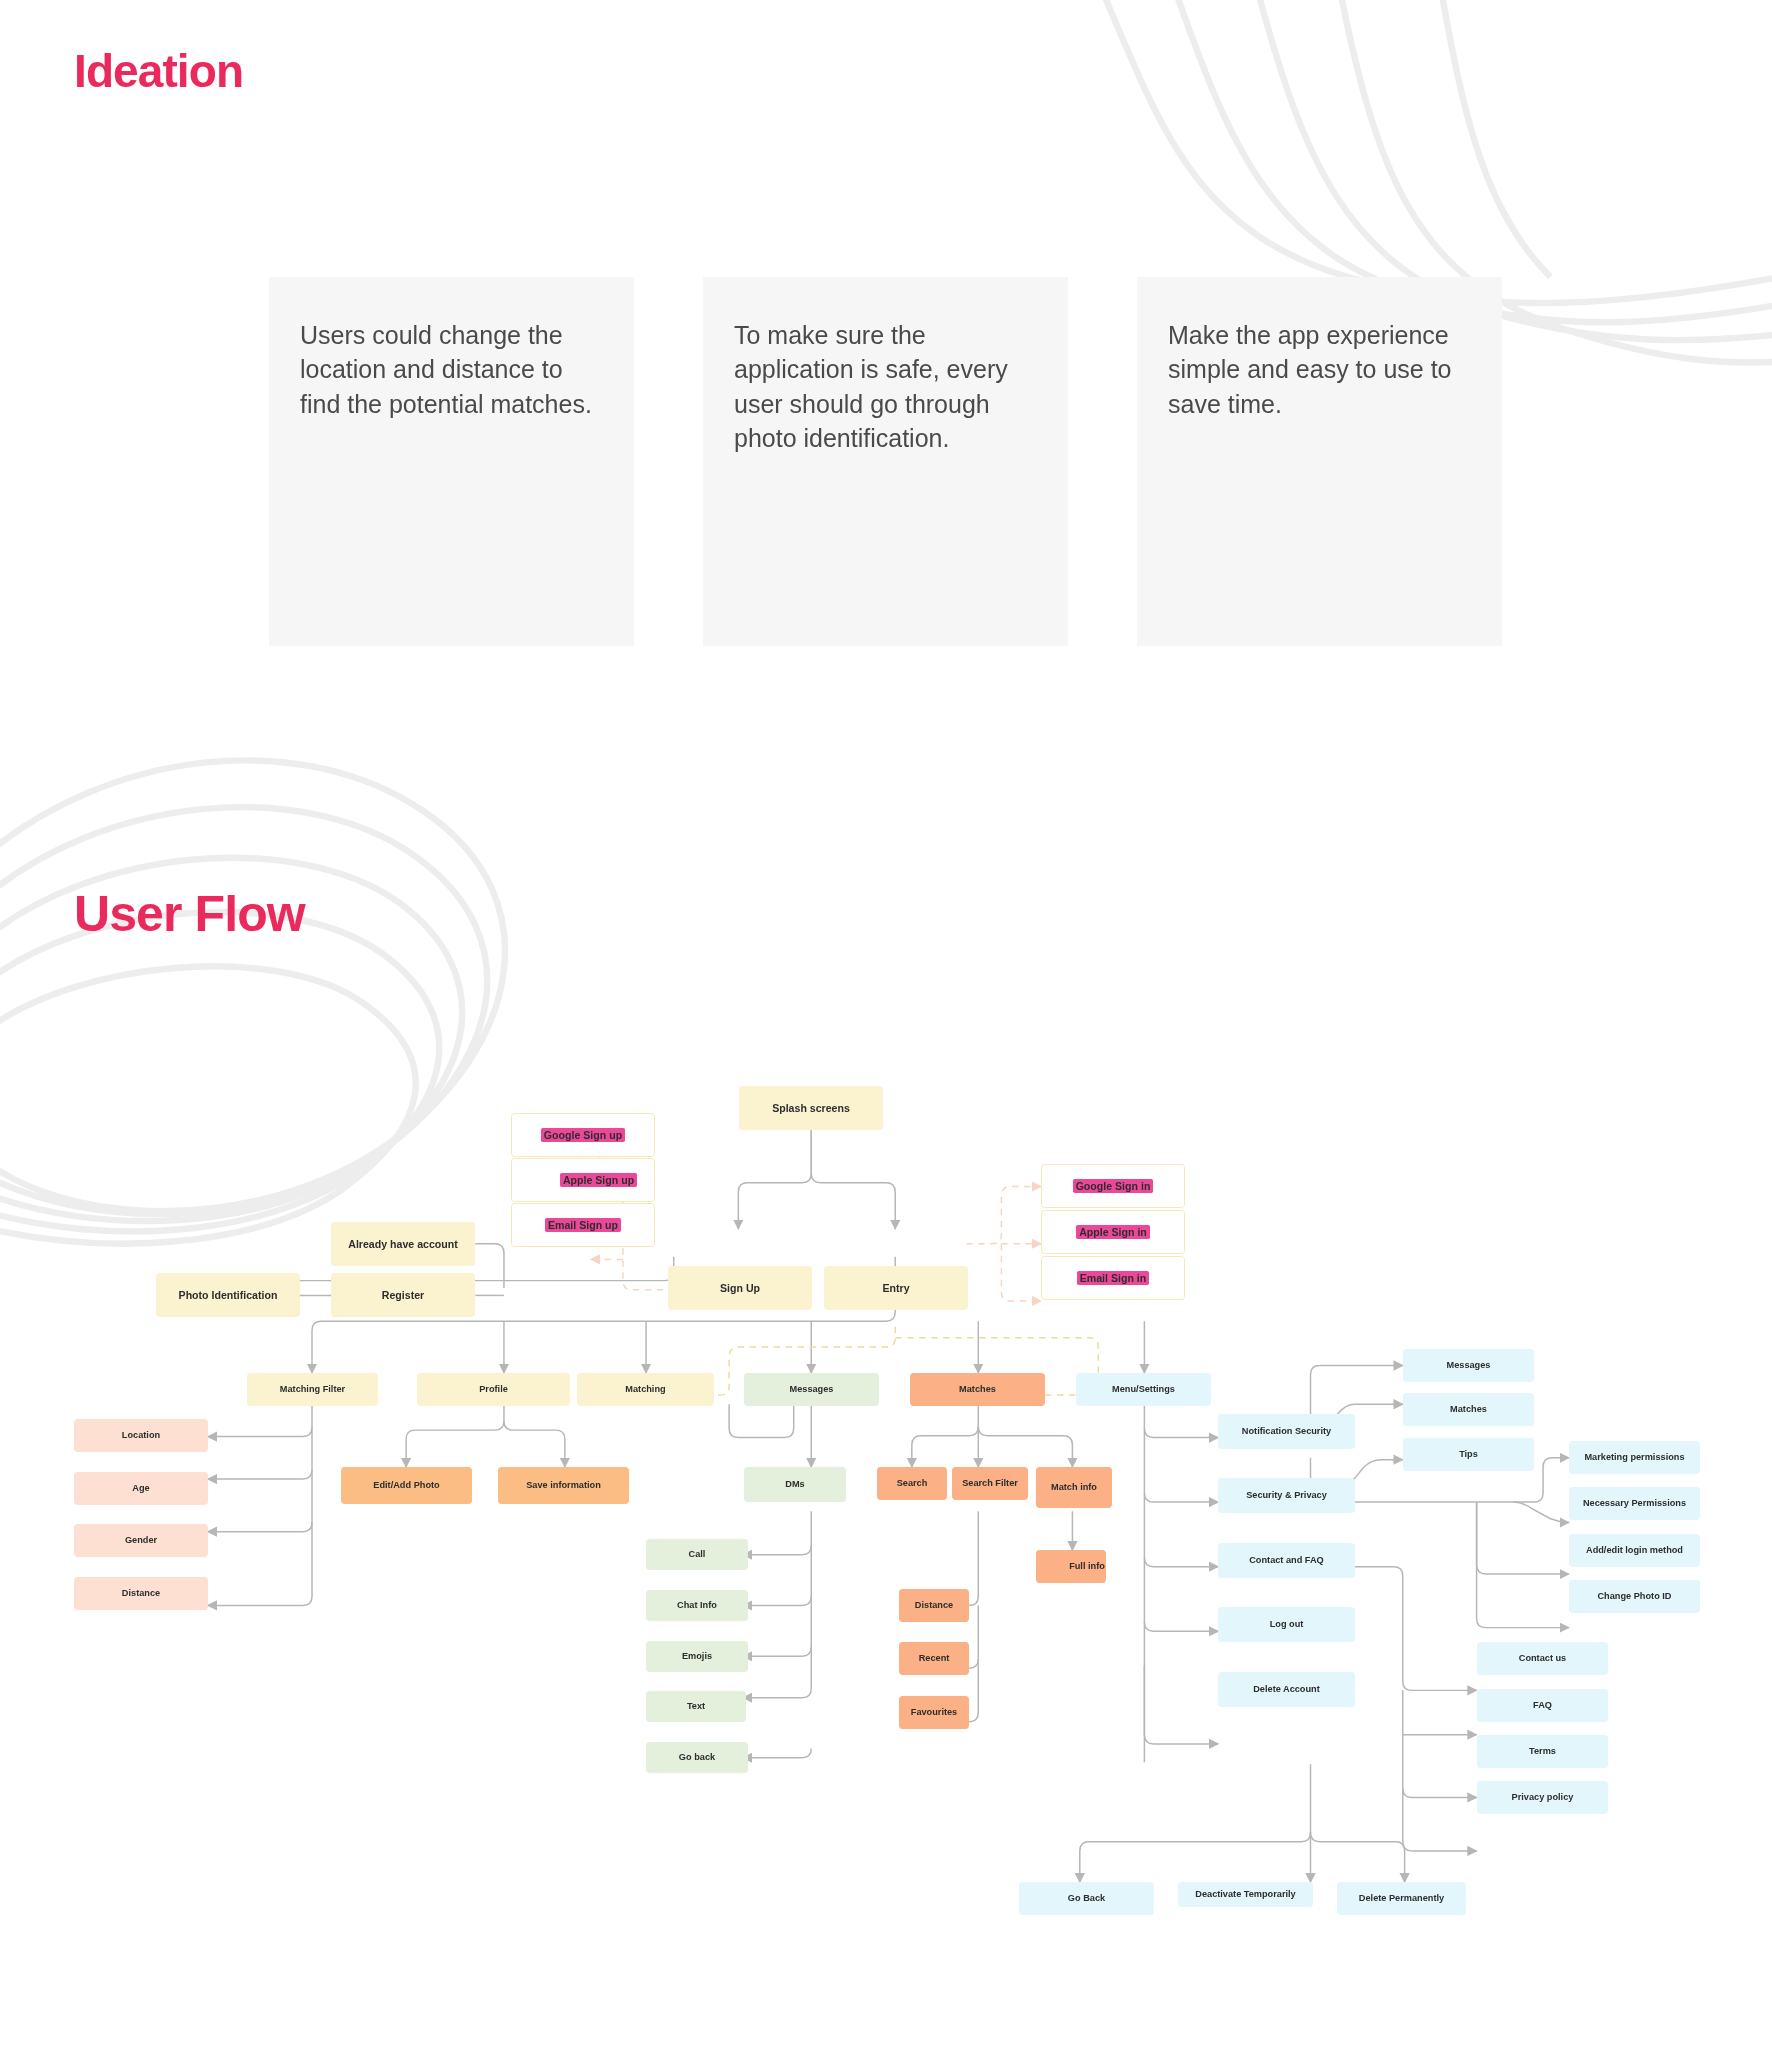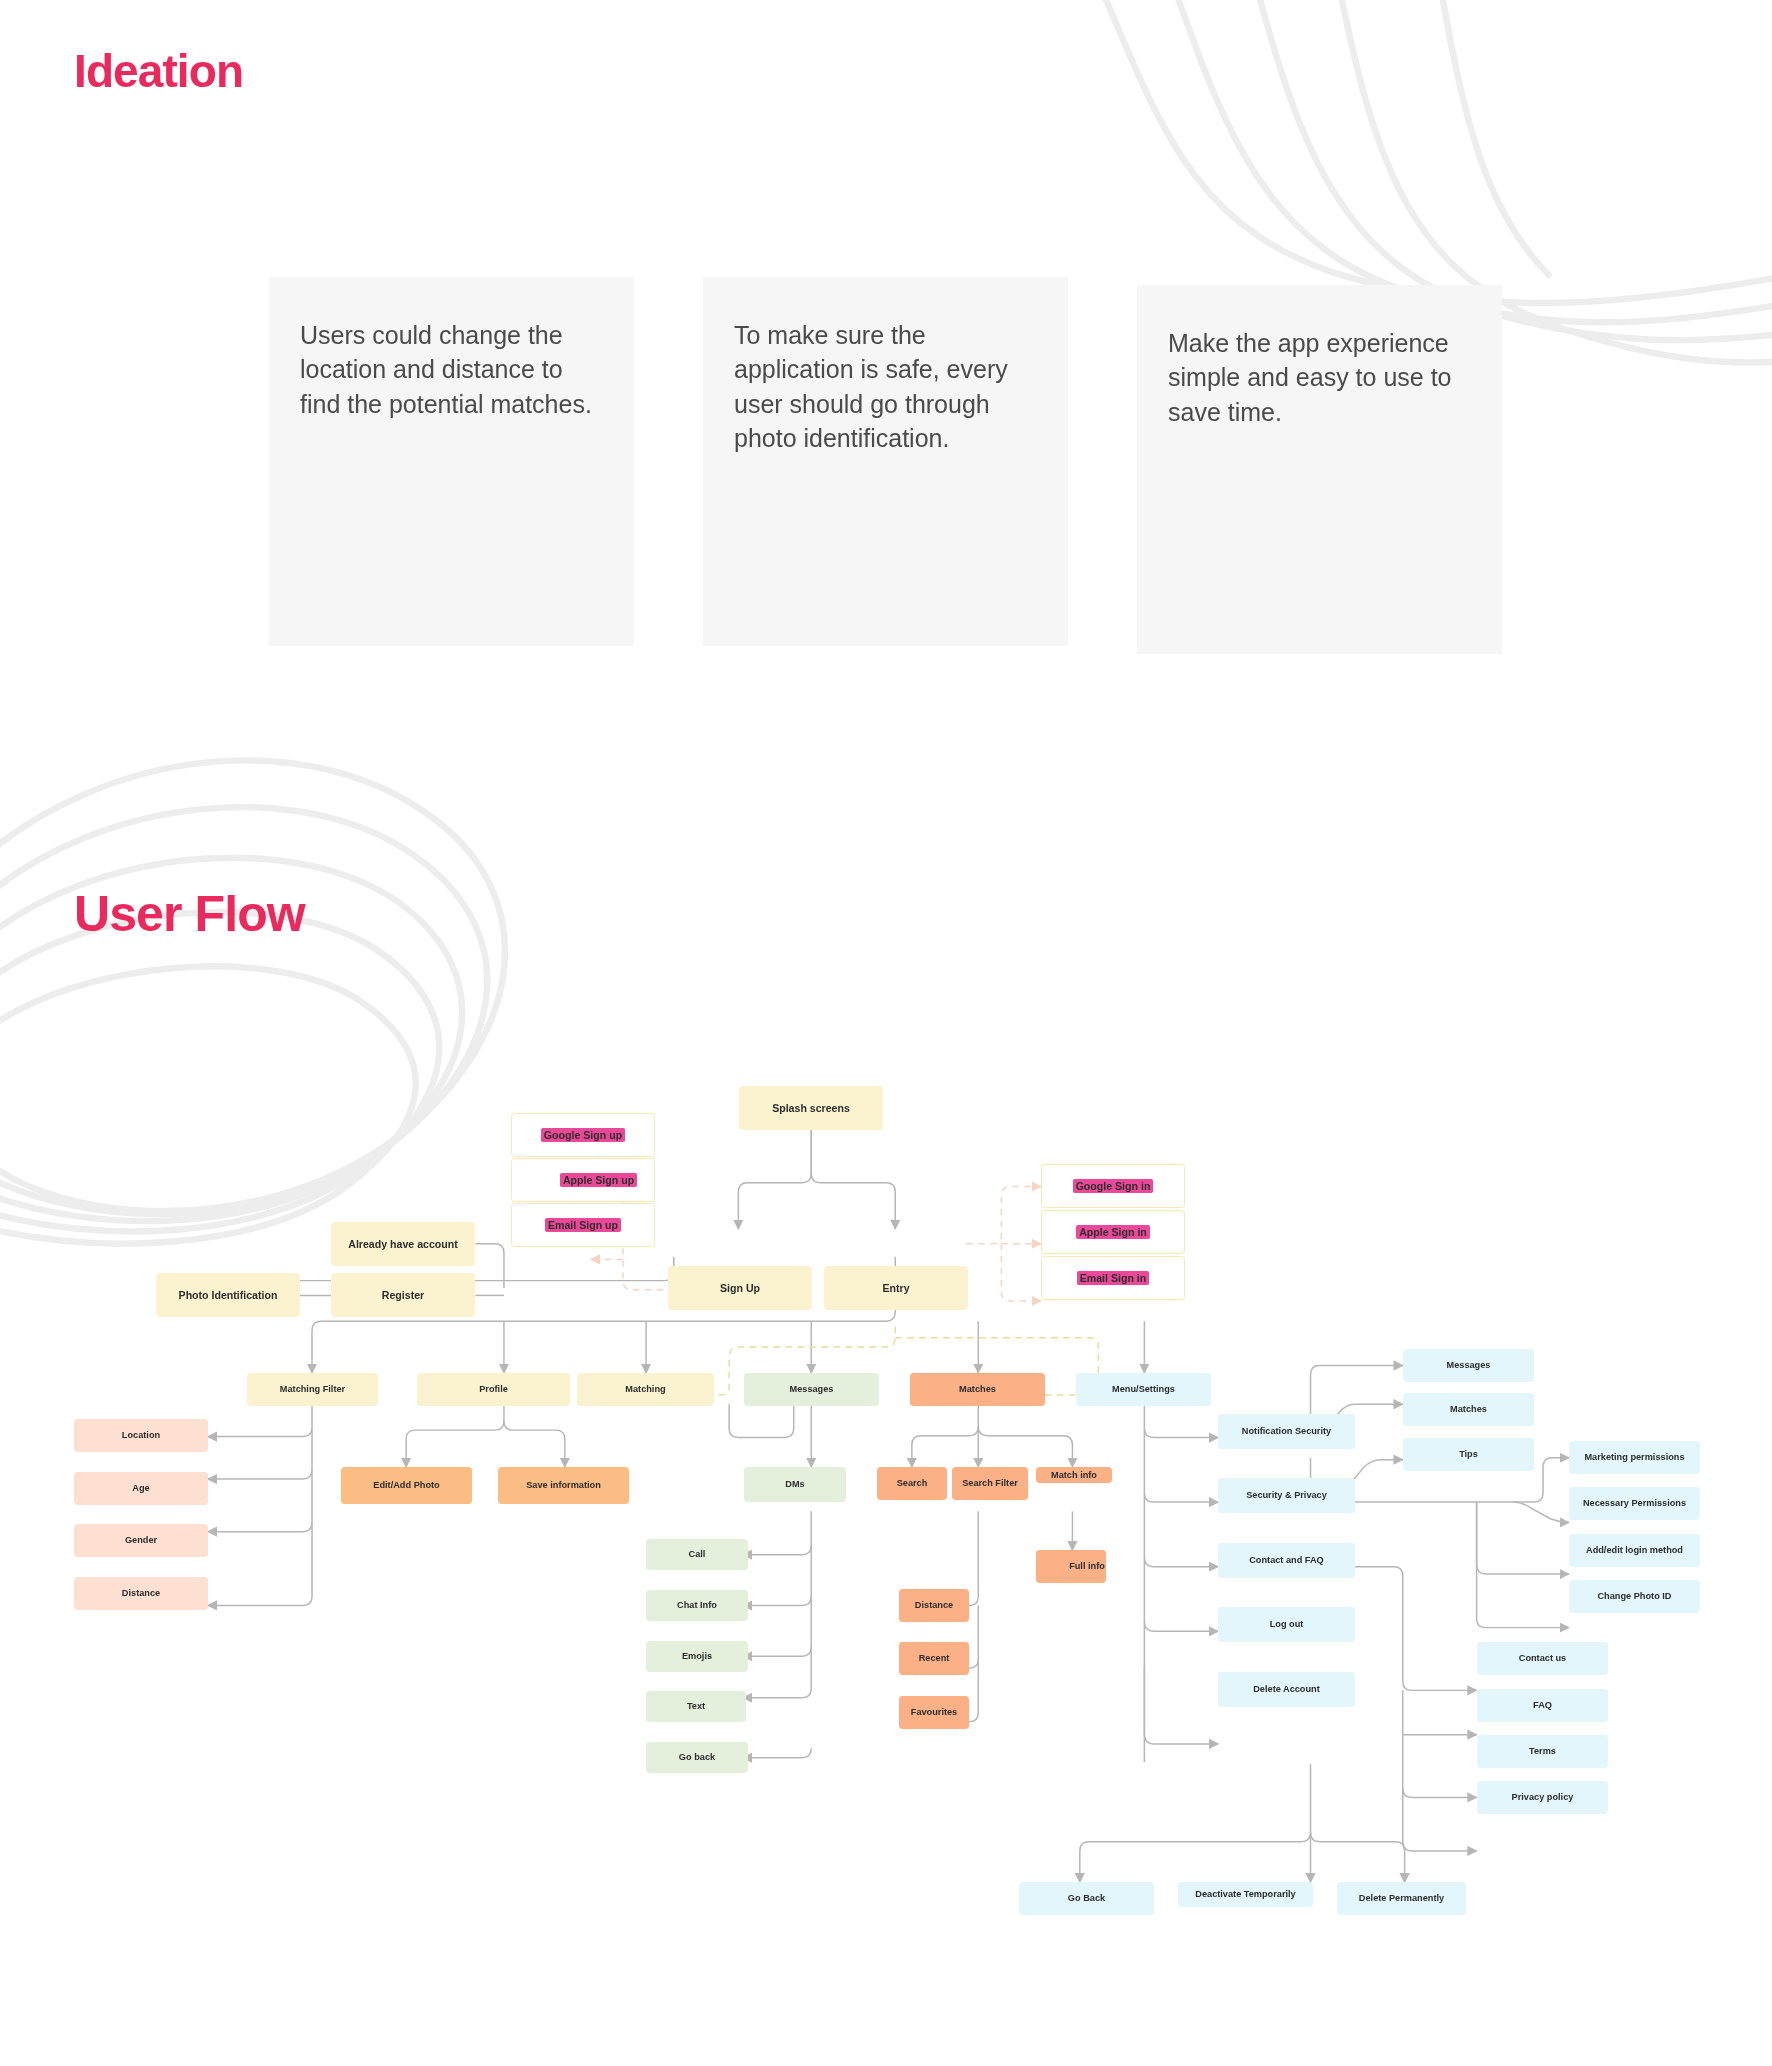--- a/index.html
+++ b/index.html
@@ -26,21 +26,21 @@
     position:absolute;
     background:#f6f6f6;
     padding:41px 31px 37px 31px;
     box-sizing:border-box;
     font-size:25px;
     line-height:1.37;
     color:#4a4a4a;
   }
   #card-0{left:269px;top:277px;width:365px;height:369px;}
   #card-1{left:703px;top:277px;width:365px;height:369px;}
-  #card-2{left:1137px;top:285px;width:365px;height:369px;}
+  #card-2{left:1137px;top:277px;width:365px;height:369px;}
 
   
   #flow{
     position:absolute;left:0;top:1061px;width:1772px;height:849px;
   }
   #flow-edges{position:absolute;left:0;top:0;width:1772px;height:849px;}
   .node{
     position:absolute;
     box-sizing:border-box;
     display:flex;align-items:center;justify-content:center;
@@ -300,21 +300,21 @@
   <div class="node t-green small" style="left:646px;top:681px;width:102px;height:31px;">
       <span>Go back</span>
     </div>
 
   <div class="node t-orange-soft small" style="left:877px;top:406px;width:70px;height:33px;">
       <span>Search</span>
     </div>
   <div class="node t-orange-soft small" style="left:952px;top:406px;width:76px;height:33px;">
       <span>Search Filter</span>
     </div>
-  <div class="node t-orange-soft small" style="left:1036px;top:406px;width:76px;height:16px;">
+  <div class="node t-orange-soft small" style="left:1036px;top:406px;width:76px;height:41px;">
       <span>Match info</span>
     </div>
   <div class="node t-orange-soft small" style="left:899px;top:528px;width:70px;height:33px;">
       <span>Distance</span>
     </div>
   <div class="node t-orange-soft small" style="left:899px;top:581px;width:70px;height:33px;">
       <span>Recent</span>
     </div>
   <div class="node t-orange-soft small" style="left:899px;top:635px;width:70px;height:33px;">
       <span>Favourites</span>

